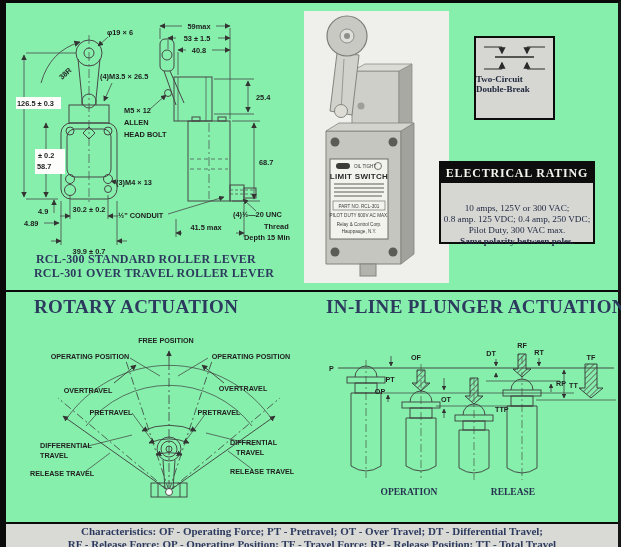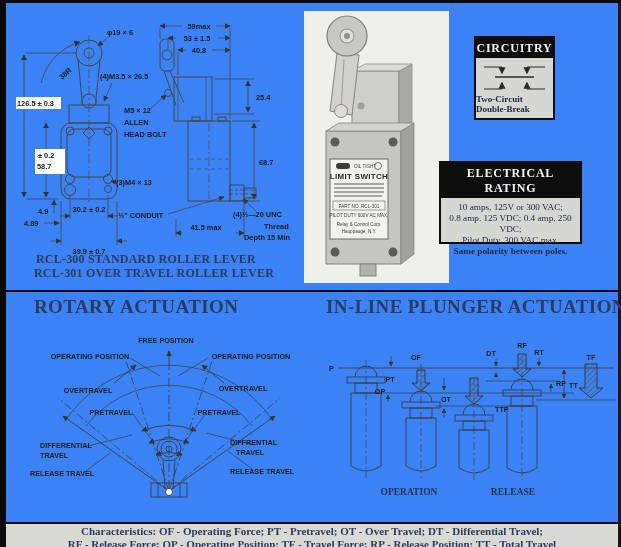--- a/index.html
+++ b/index.html
@@ -1,25 +1,25 @@
 <!DOCTYPE html>
 <html><head>
 <meta charset="utf-8">
 <style>
   *{margin:0;padding:0;box-sizing:border-box}
   html,body{width:621px;height:547px;background:#ffffff;overflow:hidden}
   body{font-family:"Liberation Sans",sans-serif;position:relative}
-  .page{position:absolute;inset:0;background:#3b82f6;border-top:3px solid #0a0a0a;border-left:6px solid #0a0a0a;border-right:3px solid #161616}
+  .page{position:absolute;inset:0;background:#86efac;border-top:3px solid #0a0a0a;border-left:6px solid #0a0a0a;border-right:3px solid #161616}
   .abs{position:absolute}
   .caption{font:bold 12px "Liberation Serif",serif;color:#2c3a5e;letter-spacing:.2px;white-space:nowrap}
   .section-title{font:bold 19px "Liberation Serif",serif;color:#2c3a5e;letter-spacing:.4px;text-align:left;white-space:nowrap}
   .infobox{position:absolute;border:2px solid #0d0d0d;background:#d6d6d3}
   .infobox .hdr{background:#0d0d0d;color:#f4f4ee;font:bold 12px "Liberation Serif",serif;text-align:center;letter-spacing:.8px;padding:3px 0 2px}
   .circ-cap{font:bold 9px "Liberation Serif",serif;color:#20283c;text-align:left;line-height:10px}
-  .elec-body{font:9.2px "Liberation Serif",serif;color:#222b42;text-align:center;line-height:11px;padding-top:4px}
+  .elec-body{font:9.2px "Liberation Serif",serif;color:#222b42;text-align:center;line-height:11px;padding-top:20px}
   .elec-note{font-weight:bold}
   .divider{position:absolute;left:0;right:0;top:287px;height:2px;background:#0a0a0a}
   .footer{position:absolute;left:0;right:0;top:519px;bottom:0;background:#d9d9d6;border-top:2px solid #0a0a0a;text-align:center;font:bold 11px "Liberation Serif",serif;color:#2c3a5e;padding-top:1px;line-height:12.5px}
   svg{position:absolute;overflow:visible}
   svg text{font-family:"Liberation Sans",sans-serif}
   .dimtext{font-size:7.4px;font-weight:bold;fill:#1d1d1d}
   .diaglab{font-size:7.2px;font-weight:bold;fill:#222222}
   .plate-title{font-size:8px;font-weight:bold;fill:#2a2a2a;letter-spacing:.3px}
   .plate-small{font-size:4.6px;fill:#3a3a3a}
   .opslab{font:bold 9.5px "Liberation Serif",serif;fill:#26324f}
@@ -191,42 +191,41 @@
       </g>
       <rect x="29" y="190" width="52" height="9" fill="none" stroke="#75756f" stroke-width="0.7"></rect>
       <text x="55" y="197" class="plate-small" font-size="5.4" text-anchor="middle">PART NO. RCL-301</text>
       <text x="55" y="206" class="plate-small" text-anchor="middle">PILOT DUTY 600V AC MAX.</text>
       <text x="55" y="215" class="plate-small" text-anchor="middle">Relay &amp; Control Corp.</text>
       <text x="55" y="222" class="plate-small" text-anchor="middle">Hauppauge, N.Y.</text>
     </g>
   </svg>
 
   <div class="infobox" style="left:468px;top:33px;width:81px;height:84px">
-    <div class="hdr">CIRCUITRY</div>
     <svg width="77" height="36" viewBox="0 0 77 36" style="position:static;display:block">
       <defs>
         <marker id="ahc" viewBox="0 0 10 10" refX="8" refY="5" markerWidth="6" markerHeight="6" orient="auto-start-reverse">
           <path d="M0,0 L10,5 L0,10 z" fill="#2a2a2a"></path>
         </marker>
       </defs>
       <g stroke="#2a2a2a" stroke-width="1.2" fill="none">
         <path d="M8,9 L26,9 M26,9 L26,15" marker-end="url(#ahc)"></path>
         <path d="M69,9 L51,9 M51,9 L51,15" marker-end="url(#ahc)"></path>
         <path d="M19,19 L58,19" stroke-width="1.6"></path>
         <path d="M8,31 L26,31 M26,31 L26,25" marker-end="url(#ahc)"></path>
         <path d="M69,31 L51,31 M51,31 L51,25" marker-end="url(#ahc)"></path>
       </g>
     </svg>
     <div class="circ-cap">
       <div>Two-Circuit</div>
       <div>Double-Break</div>
     </div>
   </div>
 
-  <div class="infobox" style="left:433px;top:158px;width:143px;height:83px">
+  <div class="infobox" style="left:433px;top:158px;width:156px;height:83px">
     <div class="hdr">ELECTRICAL RATING</div>
     <div class="elec-body">
       <div>10 amps, 125V or 300 VAC;</div>
       <div>0.8 amp. 125 VDC; 0.4 amp, 250 VDC;</div>
       <div>Pilot Duty, 300 VAC max.</div>
       <div class="elec-note">Same polarity between poles.</div>
     </div>
   </div>
 
   <div class="divider"></div>

